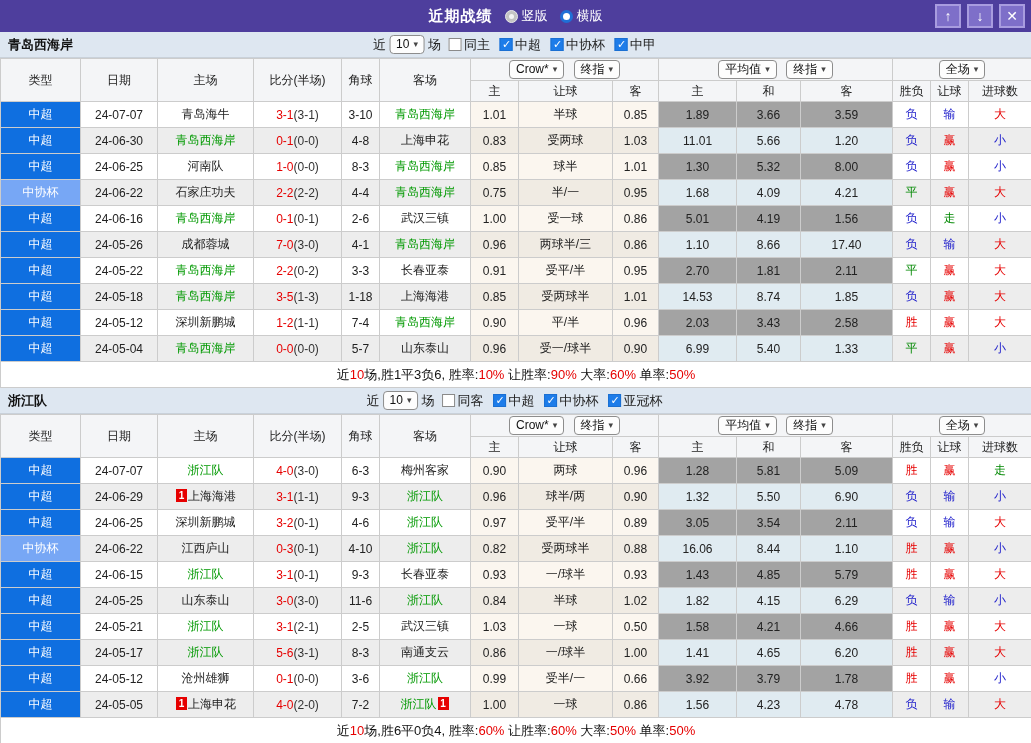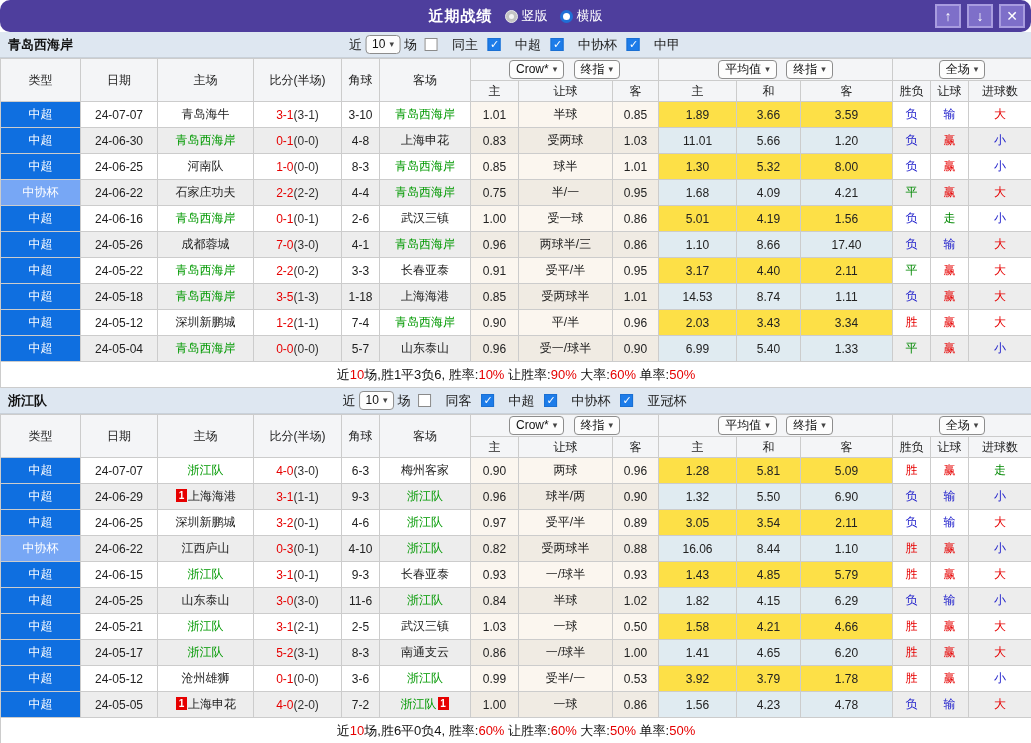--- a/index.html
+++ b/index.html
@@ -1,53 +1,53 @@
 <!DOCTYPE html>
 <html><head>
 <meta charset="utf-8">
 <style>
   * { box-sizing: border-box; }
   html,body { margin:0; padding:0; background:#fff; }
   body { width:1031px; font-family:"Liberation Sans","DejaVu Sans",sans-serif; }
 
   
-  .titlebar { height:32px; background:#4e3e9d; position:relative; display:flex; align-items:center; padding:0 6px;border-radius:10px; }
+  .titlebar { height:32px; background:#4e3e9d; position:relative; display:flex; align-items:center; padding:0 6px; }
   .tb-center { position:absolute; left:0; right:0; top:0; bottom:0; display:flex; justify-content:center; align-items:center; gap:12px; }
   .tb-title { color:#fff; font-weight:bold; font-size:15px; letter-spacing:1px; }
   .mode { display:flex; align-items:center; gap:4px; color:#fff; font-size:13px; cursor:pointer; }
   .radio { display:inline-block; border-radius:50%; }
   .radio.off { width:13px; height:13px; background:#c4c4c4; border:1px solid #e9e9e9; position:relative; }
   .radio.off::after { content:""; position:absolute; left:3px; top:3px; width:5px; height:5px; border-radius:50%; background:#f4f4f4; }
   .radio.on { width:13px; height:13px; background:#fff; border:3px solid #1f6fd6; }
   .tb-btns { margin-left:auto; display:flex; gap:6px; z-index:1; }
   .winbtn { width:26px; height:24px; background:#7e6fc9; border:2px solid #a89cdf; color:#fff; font-size:14px; font-weight:bold; display:flex; align-items:center; justify-content:center; cursor:pointer; line-height:1; }
 
   
   .sec-header { height:26px; background:#dee7f1; position:relative; display:flex; align-items:center; border-bottom:1px solid #c9d1da; }
   .team-name { font-weight:bold; font-size:13px; color:#111; padding-left:8px; }
   .filters { position:absolute; left:50%; transform:translateX(-50%); display:flex; align-items:center; font-size:13px; color:#222; white-space:nowrap; }
   .cb { display:inline-block; width:13px; height:13px; border:1px solid #8a8a8a; background:#fff; vertical-align:-2px; margin:0 2px 0 8px; position:relative; cursor:pointer; }
   .cb.checked { background:#1d7ce9; border-color:#1a6fd2; }
   .cb.checked::after { content:"\2713"; color:#fff; font-size:11px; font-weight:bold; position:absolute; left:1px; top:-1px; }
-  .cb-label { margin-right:2px;margin-left:12px; }
+  .cb-label { margin-right:2px; }
 
   
   .sel { display:inline-flex; align-items:center; gap:4px; border:1px solid #8d8d8d; border-radius:4px; background:#fdfdfd; padding:1px 6px; font-size:12px; line-height:15px; color:#111; cursor:pointer; margin:0 3px; }
   .sel .arr { font-size:9px; color:#444; font-style:normal; }
 
   
   table { width:1031px; border-collapse:collapse; table-layout:fixed; }
   td { border:1px solid #ccc; text-align:center; font-size:12px; color:#222; padding:0 2px; white-space:nowrap; overflow:hidden; }
   thead td { background:#f4f5f7; height:21px; }
   thead tr.grp td { height:22px; }
   tbody td { height:26px; background:#fff; }
   tbody tr:nth-child(even) td { background:#ededed; }
   tbody td.crow { background:#fbf6ef; }
   tbody tr:nth-child(even) td.crow { background:#f0ebe3; }
-  tbody td.avg { background:#fde047; }
+  tbody td.avg { background:#a3a3a3; }
   tbody tr:nth-child(even) td.avg { background:#e0ebf1; }
   tbody td.t-super, tbody tr:nth-child(even) td.t-super { background:#0f6fe0; color:#fff; }
   tbody td.t-cup, tbody tr:nth-child(even) td.t-cup { background:#77a7f5; color:#fff; }
   tfoot td { height:26px; font-size:13px; background:#fff; color:#111; }
 
   .green { color:#009900; }
   .red   { color:#e60000; }
   .blue  { color:#2222cc; }
   .ft { color:#e60000; }
   .ht { color:#333; }
@@ -274,57 +274,57 @@
         <tr>
           <td class="type t-super">中超</td>
           <td>24-05-22</td>
           <td><span class="green">青岛西海岸</span></td>
           <td><span class="ft">2-2</span><span class="ht">(0-2)</span></td>
           <td>3-3</td>
           <td><span>长春亚泰</span></td>
           <td class="crow">0.91</td>
           <td class="crow">受平/半</td>
           <td class="crow">0.95</td>
-          <td class="avg">3.17</td>
-          <td class="avg">4.40</td>
+          <td class="avg">2.70</td>
+          <td class="avg">1.81</td>
           <td class="avg">2.11</td>
           <td class="res green">平</td>
           <td class="res red">赢</td>
           <td class="res red">大</td>
         </tr>
         <tr>
           <td class="type t-super">中超</td>
           <td>24-05-18</td>
           <td><span class="green">青岛西海岸</span></td>
           <td><span class="ft">3-5</span><span class="ht">(1-3)</span></td>
           <td>1-18</td>
           <td><span>上海海港</span></td>
           <td class="crow">0.85</td>
           <td class="crow">受两球半</td>
           <td class="crow">1.01</td>
           <td class="avg">14.53</td>
           <td class="avg">8.74</td>
-          <td class="avg">1.11</td>
+          <td class="avg">1.85</td>
           <td class="res blue">负</td>
           <td class="res red">赢</td>
           <td class="res red">大</td>
         </tr>
         <tr>
           <td class="type t-super">中超</td>
           <td>24-05-12</td>
           <td><span>深圳新鹏城</span></td>
           <td><span class="ft">1-2</span><span class="ht">(1-1)</span></td>
           <td>7-4</td>
           <td><span class="green">青岛西海岸</span></td>
           <td class="crow">0.90</td>
           <td class="crow">平/半</td>
           <td class="crow">0.96</td>
           <td class="avg">2.03</td>
           <td class="avg">3.43</td>
-          <td class="avg">3.34</td>
+          <td class="avg">2.58</td>
           <td class="res red">胜</td>
           <td class="res red">赢</td>
           <td class="res red">大</td>
         </tr>
         <tr>
           <td class="type t-super">中超</td>
           <td>24-05-04</td>
           <td><span class="green">青岛西海岸</span></td>
           <td><span class="ft">0-0</span><span class="ht">(0-0)</span></td>
           <td>5-7</td>
@@ -551,21 +551,21 @@
           <td class="avg">4.21</td>
           <td class="avg">4.66</td>
           <td class="res red">胜</td>
           <td class="res red">赢</td>
           <td class="res red">大</td>
         </tr>
         <tr>
           <td class="type t-super">中超</td>
           <td>24-05-17</td>
           <td><span class="green">浙江队</span></td>
-          <td><span class="ft">5-2</span><span class="ht">(3-1)</span></td>
+          <td><span class="ft">5-6</span><span class="ht">(3-1)</span></td>
           <td>8-3</td>
           <td><span>南通支云</span></td>
           <td class="crow">0.86</td>
           <td class="crow">一/球半</td>
           <td class="crow">1.00</td>
           <td class="avg">1.41</td>
           <td class="avg">4.65</td>
           <td class="avg">6.20</td>
           <td class="res red">胜</td>
           <td class="res red">赢</td>
@@ -573,21 +573,21 @@
         </tr>
         <tr>
           <td class="type t-super">中超</td>
           <td>24-05-12</td>
           <td><span>沧州雄狮</span></td>
           <td><span class="ft">0-1</span><span class="ht">(0-0)</span></td>
           <td>3-6</td>
           <td><span class="green">浙江队</span></td>
           <td class="crow">0.99</td>
           <td class="crow">受半/一</td>
-          <td class="crow">0.53</td>
+          <td class="crow">0.66</td>
           <td class="avg">3.92</td>
           <td class="avg">3.79</td>
           <td class="avg">1.78</td>
           <td class="res red">胜</td>
           <td class="res red">赢</td>
           <td class="res blue">小</td>
         </tr>
         <tr>
           <td class="type t-super">中超</td>
           <td>24-05-05</td>

